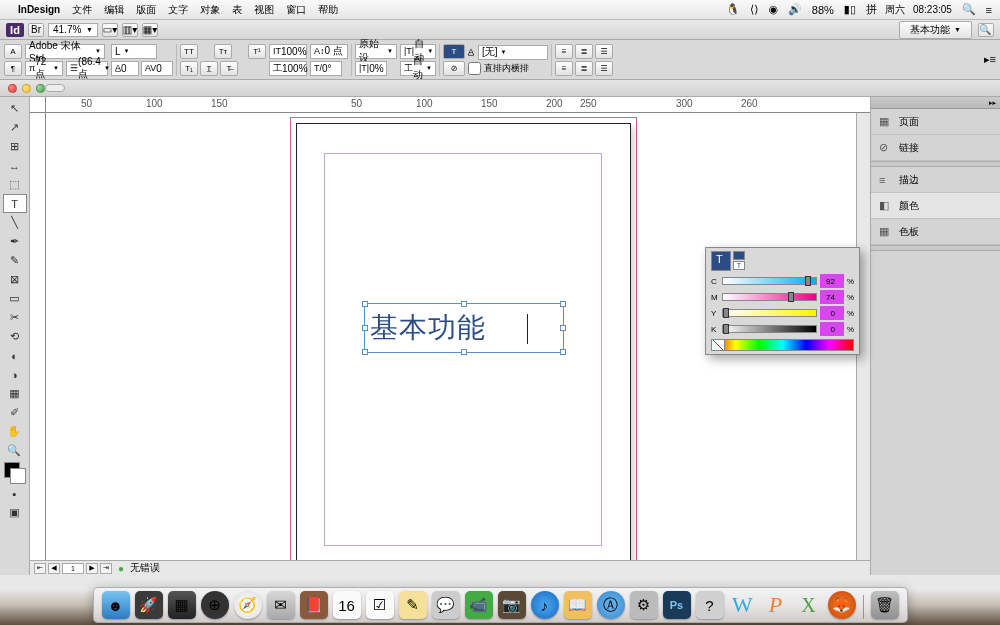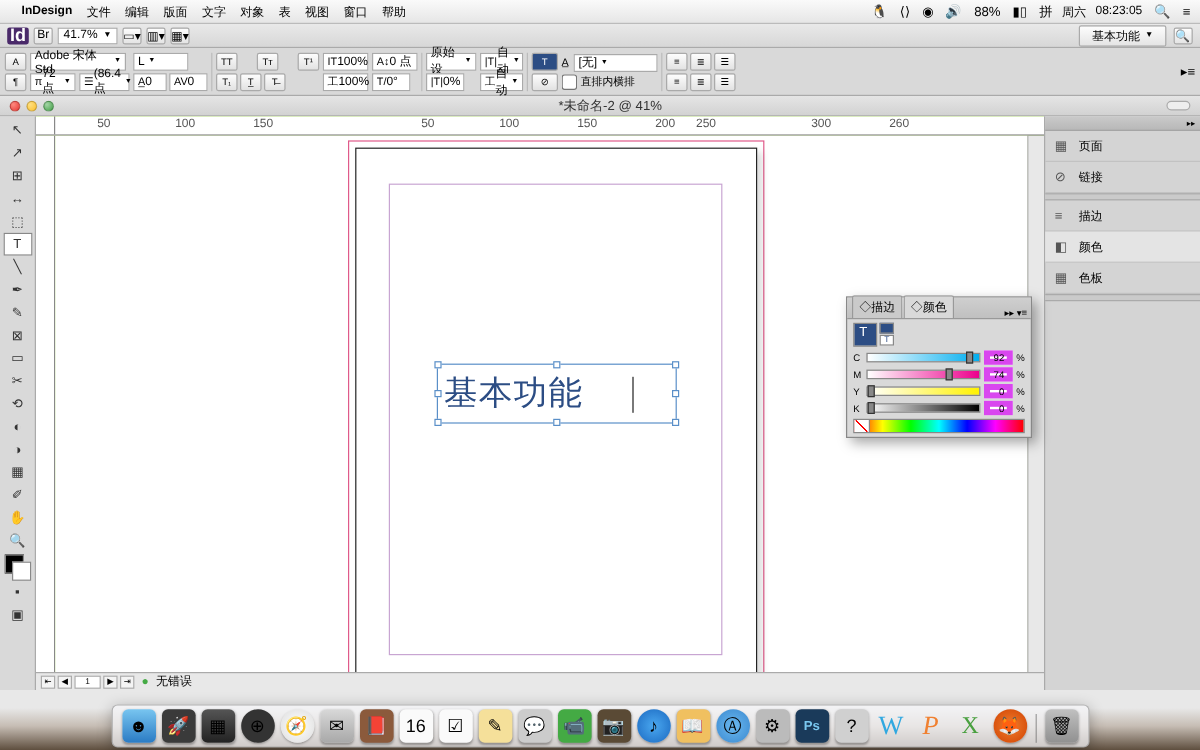--- a/index.html
+++ b/index.html
@@ -9,21 +9,21 @@
 .menubar { height:20px; background:linear-gradient(#fafafa,#e6e6e6); border-bottom:1px solid #bbb; display:flex; align-items:center; padding:0 8px; }
 .menubar .apple { font-size:13px; margin-right:10px; }
 .menubar .appname { font-weight:bold; margin-right:12px; }
 .menubar .mitem { margin-right:12px; cursor:default; }
 .menubar .spacer { flex:1; }
 .menubar .ricon { margin-left:10px; font-size:11px; }
 .menubar .clock { margin-left:8px; }
 
 
 .appbar { height:20px; background:linear-gradient(#e9e9e9,#d7d7d7); border-bottom:1px solid #aaa; display:flex; align-items:center; padding:0 6px; gap:4px; }
-.appbar .id-logo { width:18px; height:14px; background:#4a2a6a; color:#fff; border-radius:2px; display:flex; align-items:center; justify-content:center; font-size:15px; font-weight:bold; }
+.appbar .id-logo { width:18px; height:14px; background:#4a2a6a; color:#fff; border-radius:2px; display:flex; align-items:center; justify-content:center; font-size:11px; font-weight:bold; }
 .appbar .zoombox { border:1px solid #aaa; background:#fff; height:14px; padding:0 4px; display:flex; align-items:center; min-width:50px; }
 .appbar .zoombox .tri { margin-left:auto; font-size:7px; }
 .appbar .btn { width:16px; height:14px; border:1px solid #aaa; background:linear-gradient(#fdfdfd,#e4e4e4); border-radius:2px; display:flex; align-items:center; justify-content:center; }
 .appbar .right { margin-left:auto; display:flex; align-items:center; gap:6px; }
 .appbar .workspace { border:1px solid #aaa; background:linear-gradient(#fdfdfd,#e4e4e4); padding:1px 10px; border-radius:2px; display:flex; align-items:center; gap:4px; }
 
 
 .ctrlbar { background:#d9d9d9; border-bottom:1px solid #aaa; padding:2px 4px; display:flex; align-items:center; gap:3px; flex-wrap:nowrap; height:40px; }
 .cbtn { width:18px; height:15px; background:linear-gradient(#fdfdfd,#e2e2e2); border:1px solid #aaa; border-radius:2px; display:flex; align-items:center; justify-content:center; font-size:8px; }
 .cbtn.active { background:#5a8fc8; color:#fff; }
@@ -91,21 +91,21 @@
 .colorpanel .sbox.t { background:linear-gradient(#2c4d84,#2c4d84); }
 .colorpanel .sbox.t::after{content:"T";color:#fff;position:absolute;top:1px;left:4px;font-size:11px;}
 .colorpanel .srow { display:flex; align-items:center; gap:3px; margin-bottom:2px; }
 .colorpanel .sch { font-size:8px; width:8px; }
 .colorpanel .slider { flex:1; height:8px; border:1px solid #888; position:relative; }
 .colorpanel .slider.c { background:linear-gradient(to right,#fff,#00aeef); }
 .colorpanel .slider.m { background:linear-gradient(to right,#fff,#ec008c); }
 .colorpanel .slider.y { background:linear-gradient(to right,#fff,#fff200); }
 .colorpanel .slider.k { background:linear-gradient(to right,#fff,#000); }
 .colorpanel .thumb { position:absolute; top:-2px; width:6px; height:10px; background:#888; border:1px solid #333; }
-.colorpanel .valbox { width:24px; height:12px; border:5px solid #d946ef; background:#fff; font-size:8px; display:flex; align-items:center; justify-content:flex-end; padding-right:2px; }
+.colorpanel .valbox { width:24px; height:12px; border:7px solid #d946ef; background:#fff; font-size:8px; display:flex; align-items:center; justify-content:flex-end; padding-right:2px; }
 .colorpanel .pct { font-size:8px; }
 .colorpanel .spectrum { height:12px; margin-top:3px; border:1px solid #888; background:linear-gradient(to right,red,yellow,lime,cyan,blue,magenta,red); position:relative;}
 .colorpanel .spectrum::before{content:"";position:absolute;left:0;top:0;width:12px;height:10px;background:#fff;border-right:1px solid #888;}
 .colorpanel .spectrum .none{position:absolute;left:1px;top:0;width:10px;height:10px;background:linear-gradient(to top right,transparent 46%,red 46%,red 54%,transparent 54%),#fff;}
 
 
 .dock-area { position:absolute; bottom:0; left:0; right:0; height:50px; background:linear-gradient(to top,rgba(60,40,20,0.8),rgba(120,90,60,0.3) 40%,transparent 70%); display:flex; justify-content:center; align-items:flex-end; padding-bottom:2px; }
 .dock { background:rgba(245,245,248,0.72); border:1px solid rgba(160,160,160,0.8); border-radius:5px; padding:3px 8px; display:flex; gap:5px; align-items:flex-end; box-shadow:0 3px 12px rgba(0,0,0,0.3);}
 .dockicon { width:28px; height:28px; border-radius:5px; display:flex; align-items:center; justify-content:center; font-size:15px; box-shadow:0 1px 2px rgba(0,0,0,0.3); }
 .docksep { width:1px; height:24px; background:rgba(100,100,100,0.6); margin:0 2px; }
@@ -272,21 +272,20 @@
   </div>
   <div style="margin-left:auto;font-size:11px">▸≡</div>
 </div>
 
 <div class="doctitle">
   <div class="traffic">
     <div class="red"></div>
     <div class="yel"></div>
     <div class="grn"></div>
   </div>
-  <div class="title">*未命名-2 @ 41%</div>
   <div class="pill"></div>
 </div>
 
 <div class="workarea">
 
   <div class="toolbox">
     <div class="tool">↖</div>
     <div class="tool">↗</div>
     <div class="tool">⊞</div>
     <div class="tool">↔</div>
@@ -380,25 +379,20 @@
         <span>颜色</span>
       </div>
     <div class="pitem">
         <span class="picon">▦</span>
         <span>色板</span>
       </div>
     <div class="gap"></div>
   </div>
 
   <div class="colorpanel">
-    <div class="tabs">
-      <div class="tab"><span>◇</span><span>描边</span></div>
-      <div class="tab act"><span>◇</span><span>颜色</span></div>
-      <span class="menu">▸▸ ▾≡</span>
-    </div>
     <div class="body">
       <div class="swatchblk">
         <div class="sbox t"></div>
         <div style="display:flex;flex-direction:column;gap:1px">
           <div style="width:12px;height:9px;border:1px solid #888;background:#2c4d84"></div>
           <div style="width:12px;height:9px;border:1px solid #888;background:#fff;color:#2c4d84;font-size:7px;text-align:center">T</div>
         </div>
         <div style="flex:1"></div>
       </div>
       <div class="srow">

